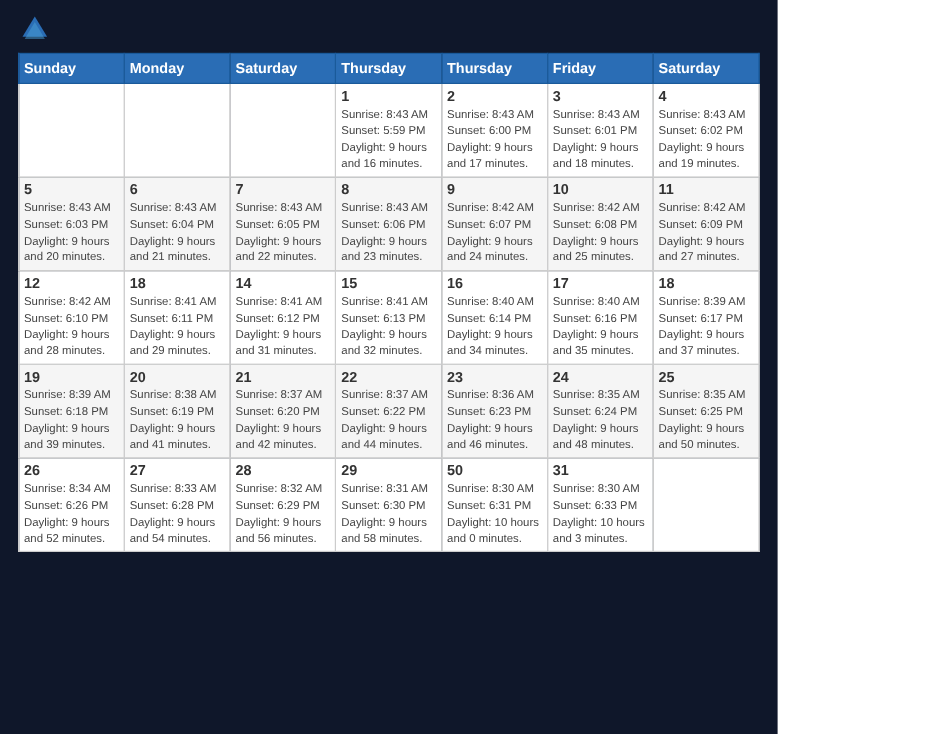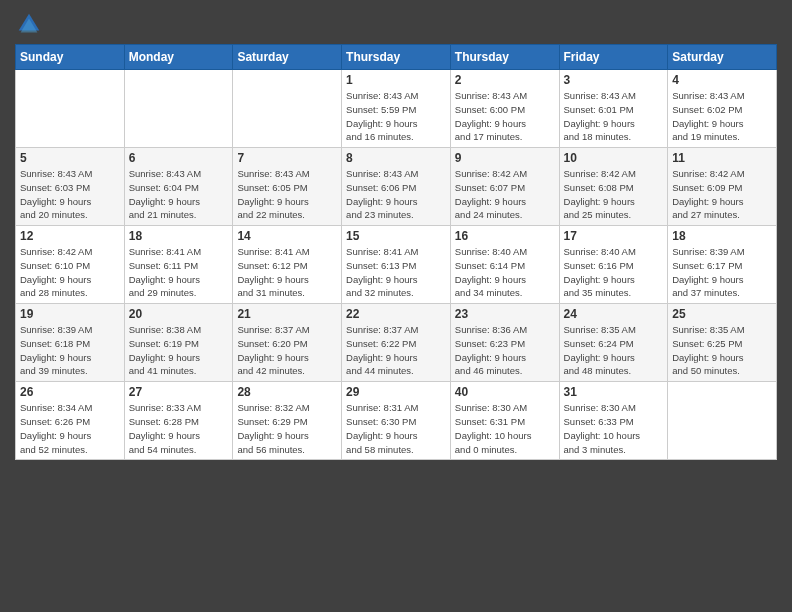--- a/index.html
+++ b/index.html
@@ -4,23 +4,23 @@
   <style>
     * { box-sizing: border-box; margin: 0; padding: 0; }
     body {
       font-family: Arial, sans-serif;
       background: #fff;
       width: 792px;
       min-height: 612px;
       overflow: hidden;
     }
     .page {
-      width: 792px;
+      width: 648px;
       min-height: 612px;
-      background: #404040;
+      background: #0f172a;
       padding: 10px 15px 10px 15px;
     }
     .header {
       display: flex;
       justify-content: space-between;
       align-items: flex-start;
       margin-bottom: 6px;
     }
     .logo {
       display: flex;
@@ -346,21 +346,21 @@
 and 56 minutes.</div>
           </td>
           <td>
             <span class="day-number">29</span>
             <div class="day-info" style="white-space: pre-line;">Sunrise: 8:31 AM
 Sunset: 6:30 PM
 Daylight: 9 hours
 and 58 minutes.</div>
           </td>
           <td>
-            <span class="day-number">40</span>
+            <span class="day-number">50</span>
             <div class="day-info" style="white-space: pre-line;">Sunrise: 8:30 AM
 Sunset: 6:31 PM
 Daylight: 10 hours
 and 0 minutes.</div>
           </td>
           <td>
             <span class="day-number">31</span>
             <div class="day-info" style="white-space: pre-line;">Sunrise: 8:30 AM
 Sunset: 6:33 PM
 Daylight: 10 hours

